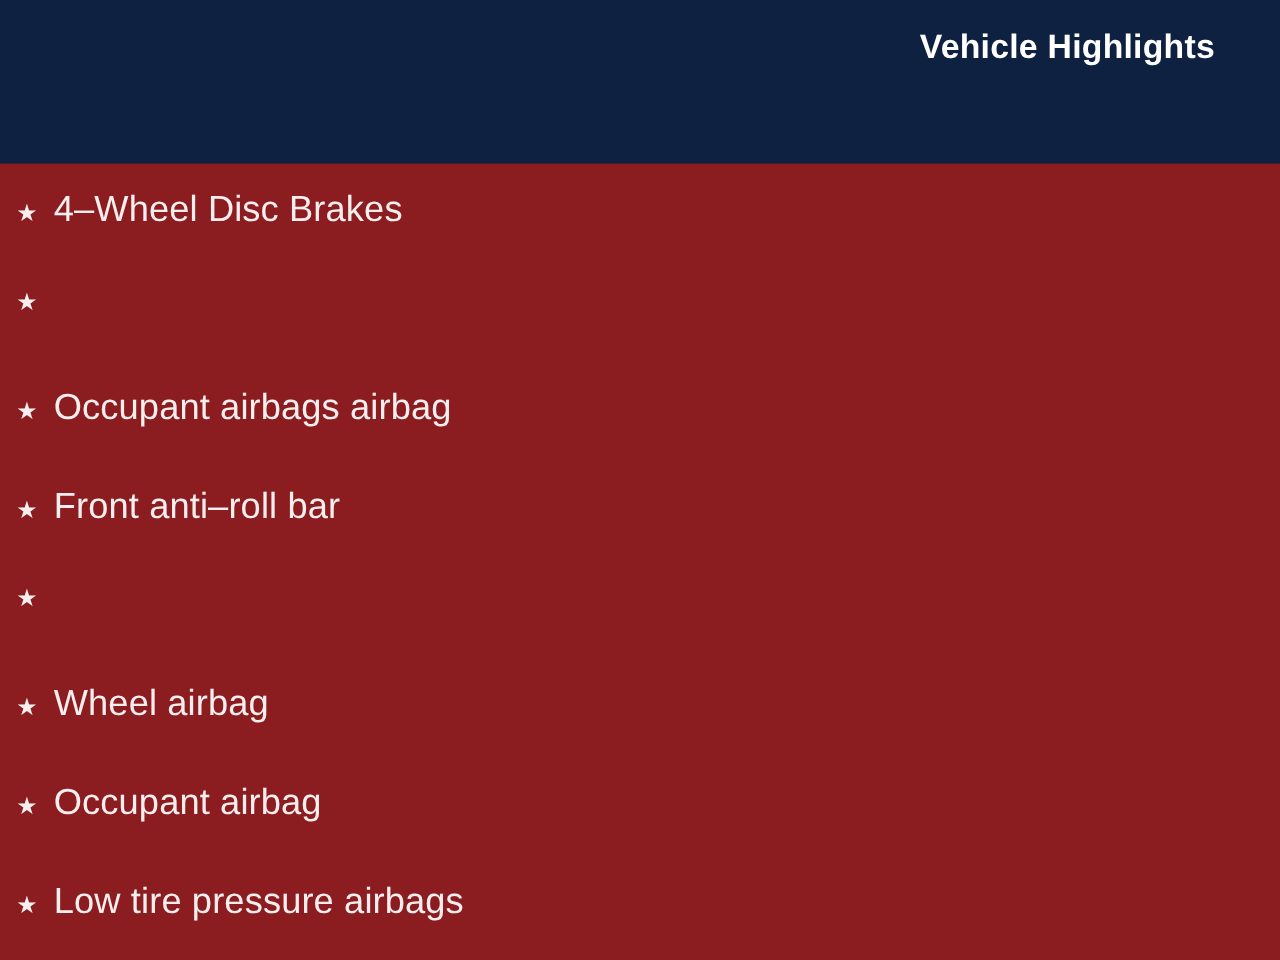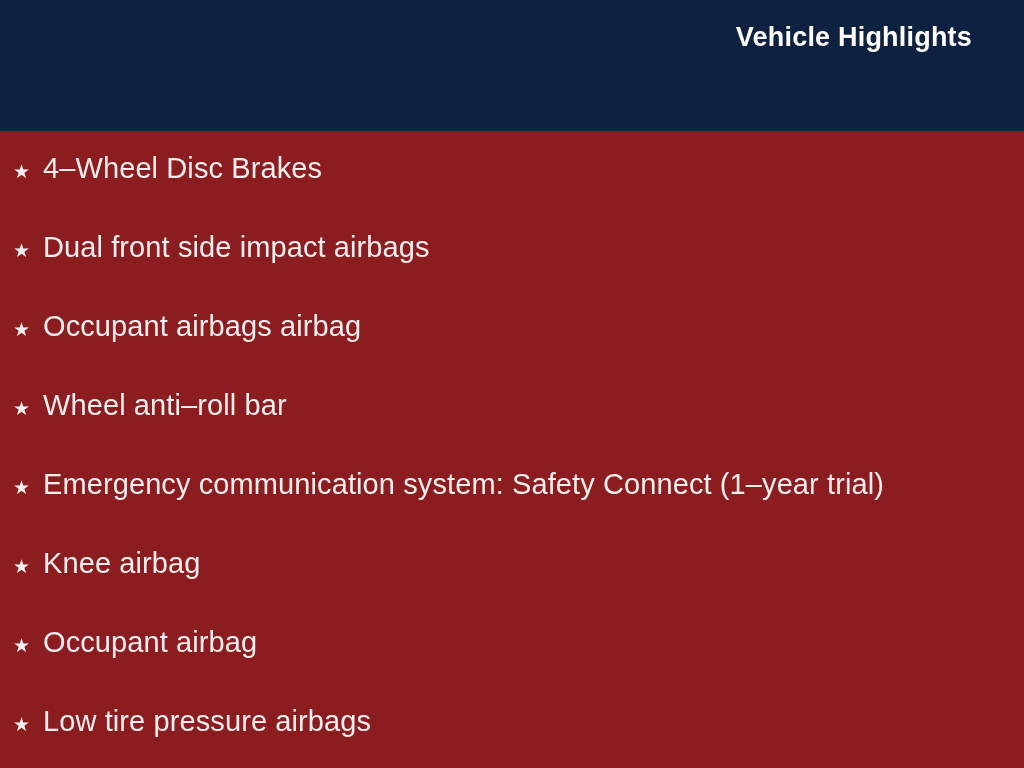--- a/index.html
+++ b/index.html
@@ -98,41 +98,39 @@
   <main class="slide-body">
     <ul class="feature-list">
 
       <li class="feature-item">
         <span class="feature-bullet">★</span>
         <span class="feature-label">4–Wheel Disc Brakes</span>
       </li>
 
       <li class="feature-item">
         <span class="feature-bullet">★</span>
-        <span class="feature-label">Dual front side impact airbags</span>
       </li>
 
       <li class="feature-item">
         <span class="feature-bullet">★</span>
         <span class="feature-label">Occupant airbags airbag</span>
       </li>
 
       <li class="feature-item">
         <span class="feature-bullet">★</span>
-        <span class="feature-label">Wheel anti–roll bar</span>
+        <span class="feature-label">Front anti–roll bar</span>
       </li>
 
       <li class="feature-item">
         <span class="feature-bullet">★</span>
-        <span class="feature-label">Emergency communication system: Safety Connect (1–year trial)</span>
       </li>
 
       <li class="feature-item">
         <span class="feature-bullet">★</span>
-        <span class="feature-label">Knee airbag</span>
+        <span class="feature-label">Wheel airbag</span>
       </li>
 
       <li class="feature-item">
         <span class="feature-bullet">★</span>
         <span class="feature-label">Occupant airbag</span>
       </li>
 
       <li class="feature-item">
         <span class="feature-bullet">★</span>
         <span class="feature-label">Low tire pressure airbags</span>

